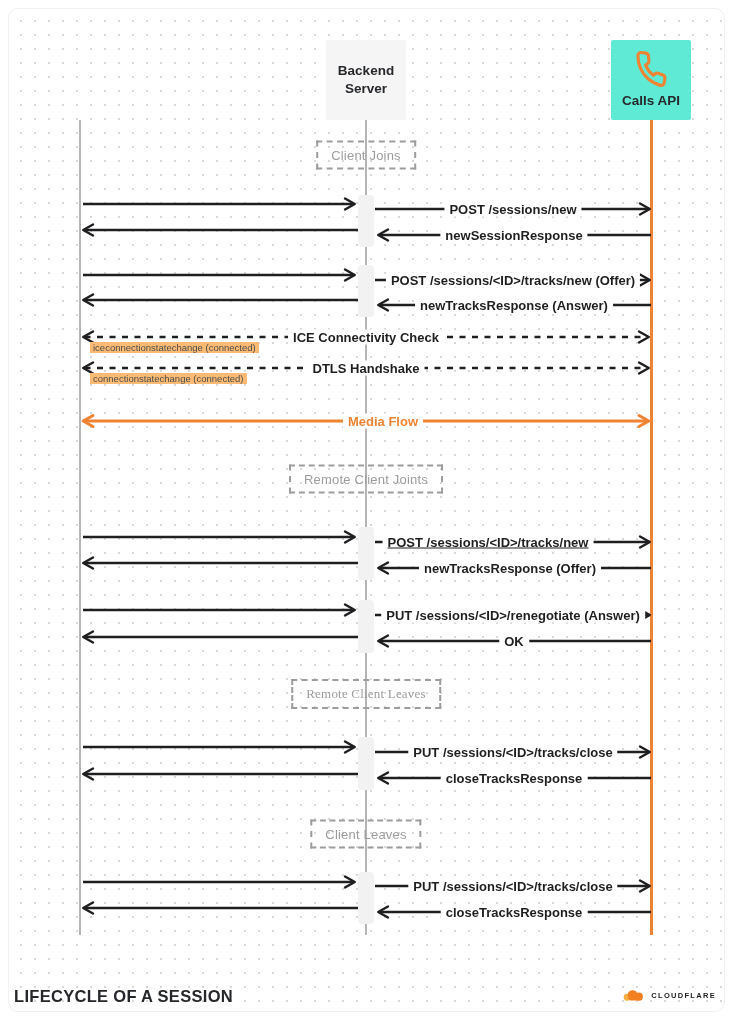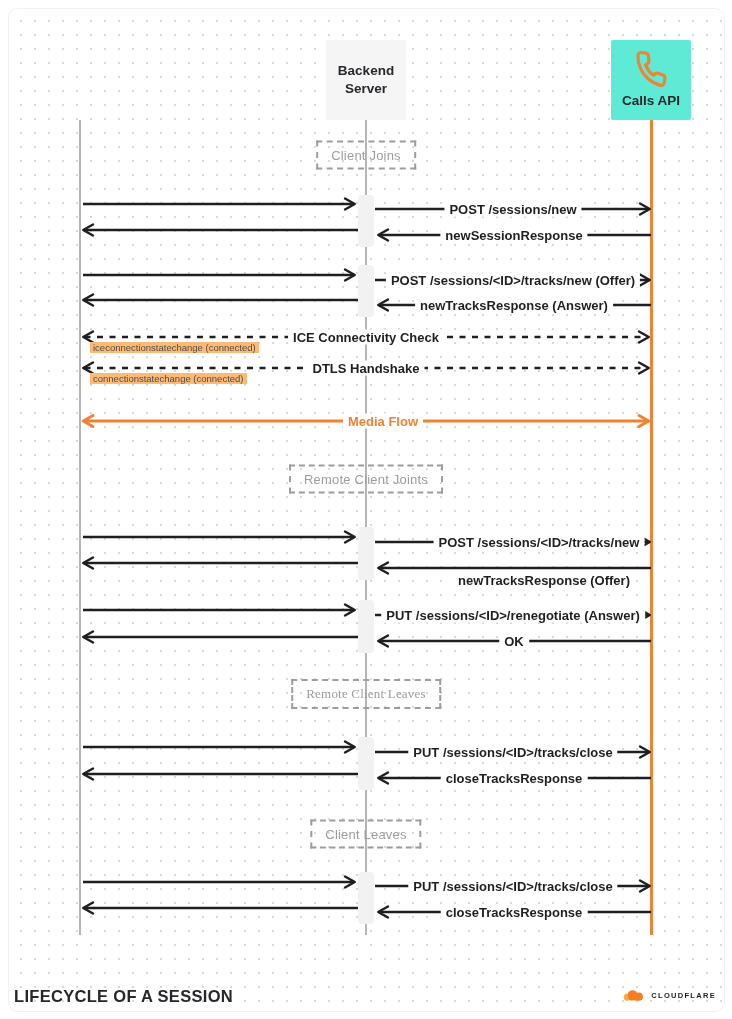--- a/index.html
+++ b/index.html
@@ -141,26 +141,26 @@
     </svg>
     <div class="msg-label orange" style="left: 366px; top: 421px;">Media Flow</div>
     <svg class="msg-svg" width="273" height="18" style="left: 83px; top: 528px;">
       <line x1="0" x2="270.5" y1="9" y2="9" stroke="#1f1f21" stroke-width="2.4"></line>
       <path d="M 262 3.5 L 271.8 9 L 262 14.5" fill="none" stroke="#1f1f21" stroke-width="2.4" stroke-linecap="round" stroke-linejoin="round"></path>
     </svg>
     <svg class="msg-svg" width="276" height="18" style="left: 375px; top: 533px;">
       <line x1="0" x2="273.5" y1="9" y2="9" stroke="#1f1f21" stroke-width="2.4"></line>
       <path d="M 265 3.5 L 274.8 9 L 265 14.5" fill="none" stroke="#1f1f21" stroke-width="2.4" stroke-linecap="round" stroke-linejoin="round"></path>
     </svg>
-    <div class="msg-label" style="left: 539px; top: 542px;">POST /sessions/&lt;ID&gt;/tracks/new</div>
+    <div class="msg-label" style="left: 488px; top: 542px; text-decoration: underline;">POST /sessions/&lt;ID&gt;/tracks/new</div>
     <svg class="msg-svg" width="274" height="18" style="left: 377px; top: 559px;">
       <line x1="2.5" x2="274" y1="9" y2="9" stroke="#1f1f21" stroke-width="2.4"></line>
       <path d="M 11 3.5 L 1.2 9 L 11 14.5" fill="none" stroke="#1f1f21" stroke-width="2.4" stroke-linecap="round" stroke-linejoin="round"></path>
     </svg>
-    <div class="msg-label" style="left: 544px; top: 568px; margin-top: 12px;">newTracksResponse (Offer)</div>
+    <div class="msg-label" style="left: 510px; top: 568px;">newTracksResponse (Offer)</div>
     <svg class="msg-svg" width="276" height="18" style="left: 82px; top: 554px;">
       <line x1="2.5" x2="276" y1="9" y2="9" stroke="#1f1f21" stroke-width="2.4"></line>
       <path d="M 11 3.5 L 1.2 9 L 11 14.5" fill="none" stroke="#1f1f21" stroke-width="2.4" stroke-linecap="round" stroke-linejoin="round"></path>
     </svg>
     <svg class="msg-svg" width="273" height="18" style="left: 83px; top: 601px;">
       <line x1="0" x2="270.5" y1="9" y2="9" stroke="#1f1f21" stroke-width="2.4"></line>
       <path d="M 262 3.5 L 271.8 9 L 262 14.5" fill="none" stroke="#1f1f21" stroke-width="2.4" stroke-linecap="round" stroke-linejoin="round"></path>
     </svg>
     <svg class="msg-svg" width="276" height="18" style="left: 375px; top: 606px;">
       <line x1="0" x2="273.5" y1="9" y2="9" stroke="#1f1f21" stroke-width="2.4"></line>

